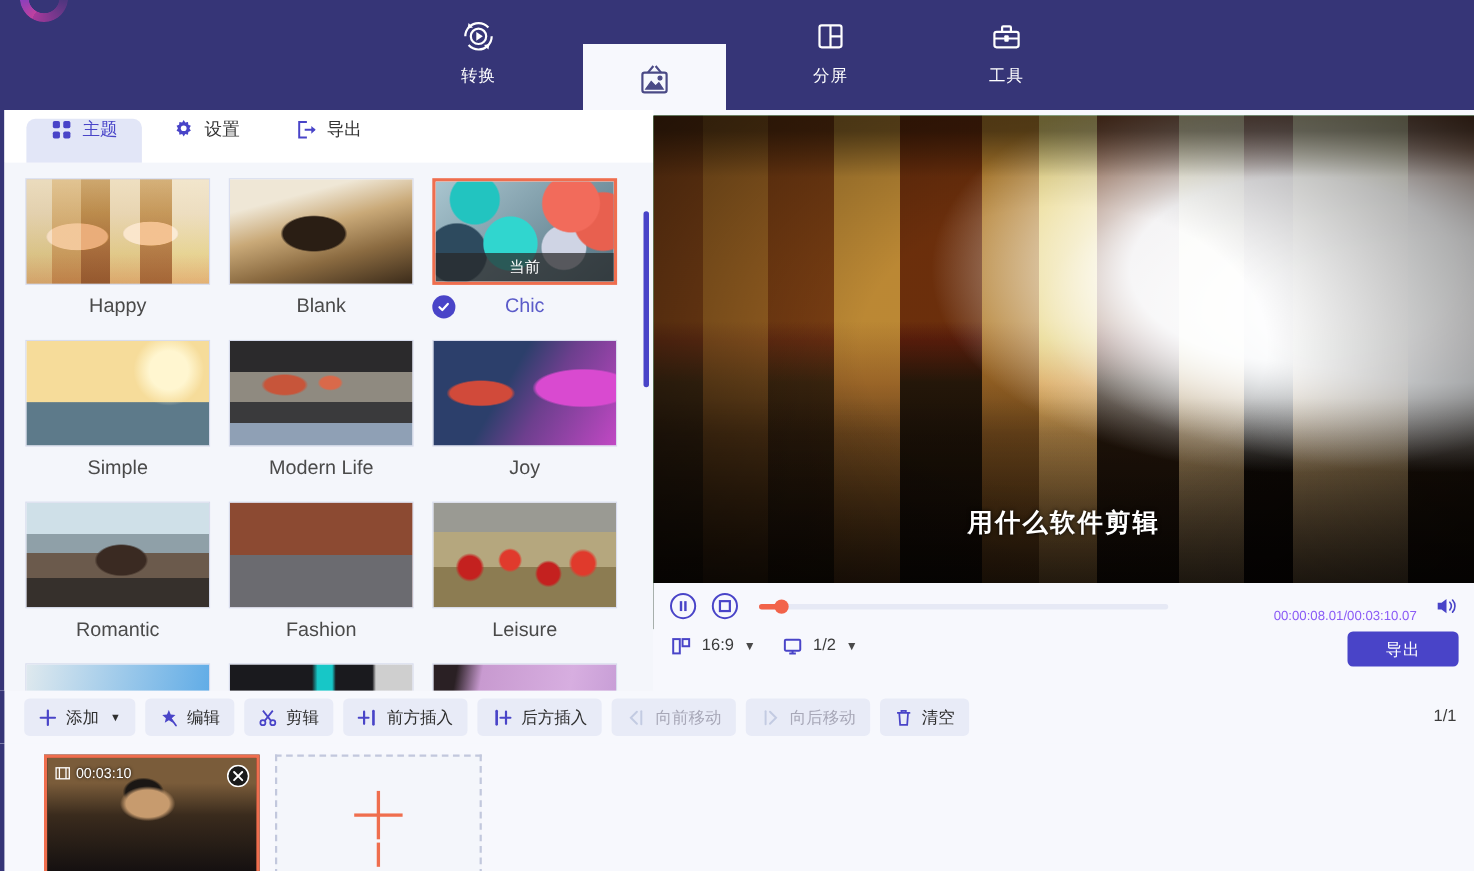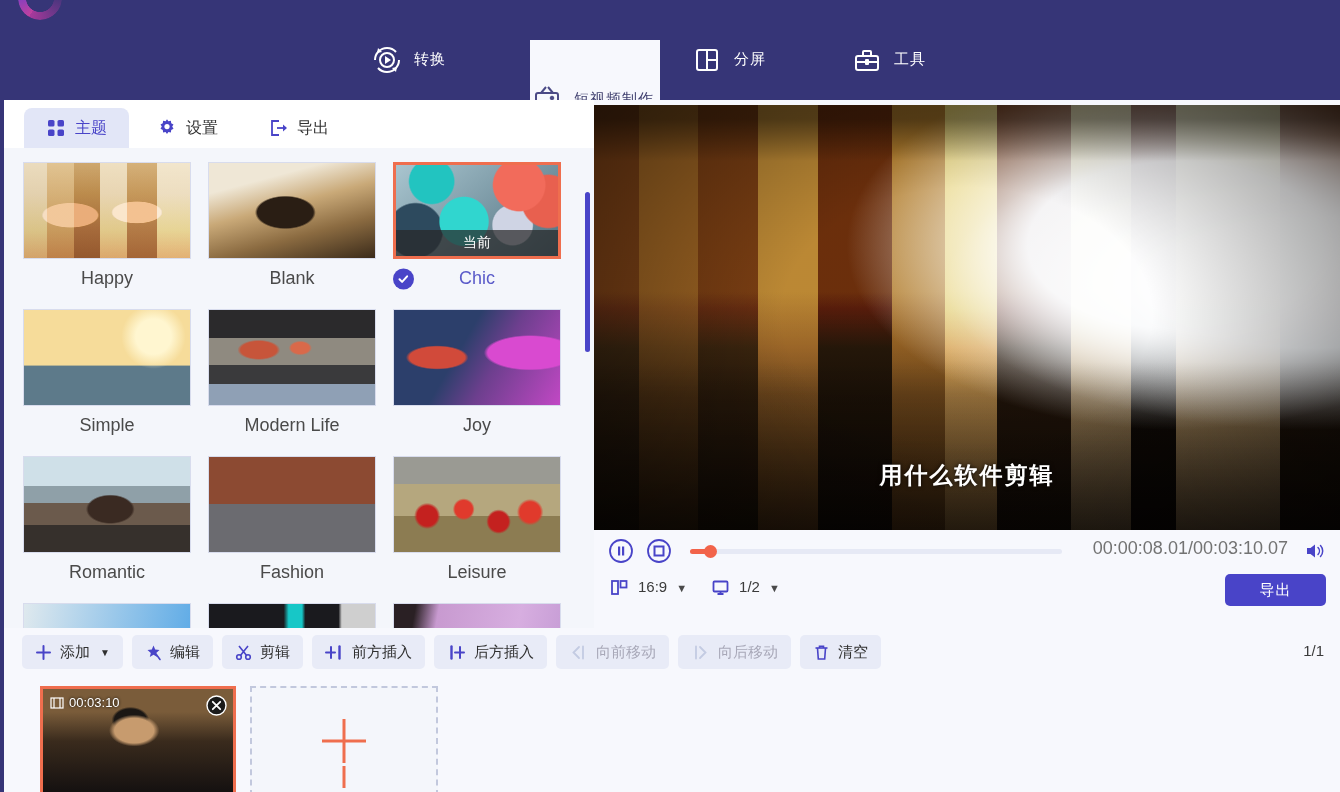--- a/index.html
+++ b/index.html
@@ -18,21 +18,21 @@
   .logo {
     position: absolute; left: 18px; top: -24px; width: 44px; height: 44px;
     border-radius: 50%;
     background: conic-gradient(from 210deg, #c0419f, #7b3fc4, #4b3bb0, #363577 60%, #a8399c);
     mask-image: radial-gradient(circle at 50% 50%, transparent 0 44%, #000 46%);
     -webkit-mask-image: radial-gradient(circle at 50% 50%, transparent 0 44%, #000 46%);
   }
   .nav { position: absolute; left: 0; top: 0; height: 100px; width: 100%; }
   .nav-item {
     position: absolute; top: 0; width: 130px; height: 103px;
-    display: flex; flex-direction: row; align-items: center;
+    display: flex; flex-direction: column; align-items: center;
     justify-content: flex-start; padding-top: 16px; gap: 10px;
     color: #ffffff; cursor: pointer;
   }
   .nav-item .nav-label { font-size: 15px; letter-spacing: 1px; }
   .nav-item.active {
     background: #f7f8fd; color: #3f3f6e;
     border-radius: 0 0 14px 14px;
     margin-top: 40px;
   }
   .nav-item.active .nav-icon svg { stroke: #4b4a86; fill: #4b4a86; }
@@ -47,21 +47,21 @@
   .left-panel {
     position: absolute; left: 0; top: 100px; width: 592px; height: 528px;
     background: #f4f6fb; border-left: 4px solid #363577;
   }
   .tabbar {
     position: absolute; left: 0; top: 0; width: 592px; height: 48px;
     background: #ffffff; display: flex; align-items: flex-end;
     padding-left: 20px; gap: 6px;
   }
   .tab {
-    display: flex; align-items: center; gap: 9px; height: 40px;
+    display: flex; gap: 9px; height: 40px;
     padding: 0 22px; border-radius: 8px 8px 0 0;
     font-size: 16px; color: #333; cursor: pointer;
   }
   .tab.active { background: #e2e6f7; color: #4944c8; }
   .tab-ico { width: 20px; height: 20px; display: block; }
   .tab-ico svg { width: 20px; height: 20px; display: block; }
 
   .theme-scroll {
     position: absolute; left: 0; top: 48px; width: 592px; height: 480px;
     background: #f4f6fb; overflow: hidden;
@@ -118,21 +118,21 @@
   }
   .ctrl-area { position: absolute; left: 0; top: 430px; width: 746px; height: 98px; background: #f7f8fd; }
   .ctrl-row1 { position: absolute; left: 14px; top: 8px; display: flex; align-items: center; gap: 12px; }
   .rbtn { width: 26px; height: 26px; cursor: pointer; display: block; }
   .rbtn svg { width: 26px; height: 26px; display: block; }
   .slider { position: relative; width: 372px; height: 18px; margin-left: 6px; cursor: pointer; }
   .slider-track { position: absolute; left: 0; top: 7px; width: 100%; height: 5px; background: #e6e9f5; border-radius: 3px; }
   .slider-fill { position: absolute; left: 0; top: 7px; width: 18px; height: 5px; background: #f2634a; border-radius: 3px; }
   .slider-knob { position: absolute; left: 14px; top: 3px; width: 13px; height: 13px; border-radius: 50%; background: #f2634a; }
   .time-text {
-    position: absolute; right: 52px; top: 8px; font-size: 18px; color: #737373;
+    position: absolute; right: 52px; top: 23px; font-size: 12px; color: #8b5cf6;
     font-family: "Liberation Sans", sans-serif;
   }
   .vol-btn { position: absolute; right: 14px; top: 10px; width: 22px; height: 22px; cursor: pointer; }
   .vol-btn svg { width: 22px; height: 22px; display: block; }
   .ctrl-row2 { position: absolute; left: 16px; top: 48px; display: flex; align-items: center; gap: 0px; }
   .opt { display: flex; align-items: flex-start; gap: 9px; cursor: pointer; }
   .opt svg { display: block; }
   .opt-val { font-size: 15px; color: #3b3b3b; }
   .caret { font-size: 11px; color: #4a4a4a; margin: 0 24px 0 9px; }
   .export-btn {

